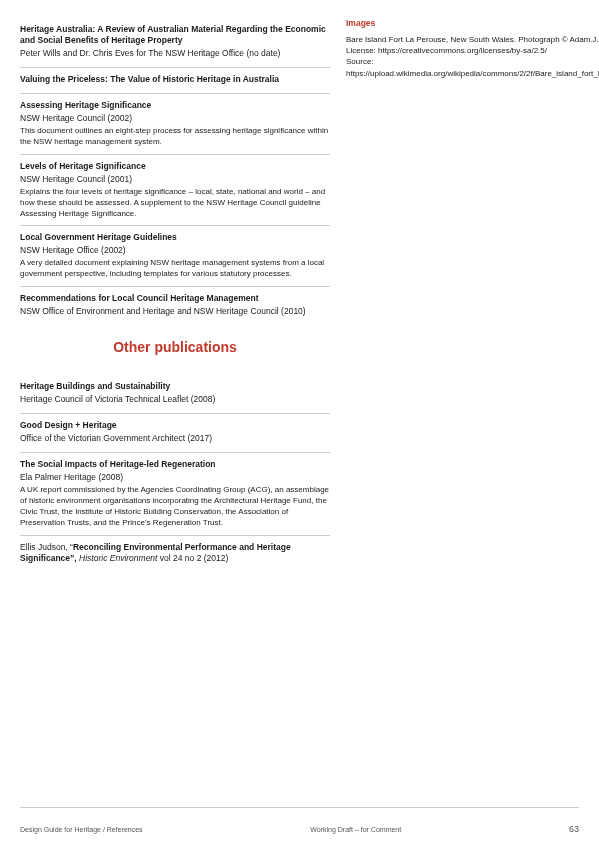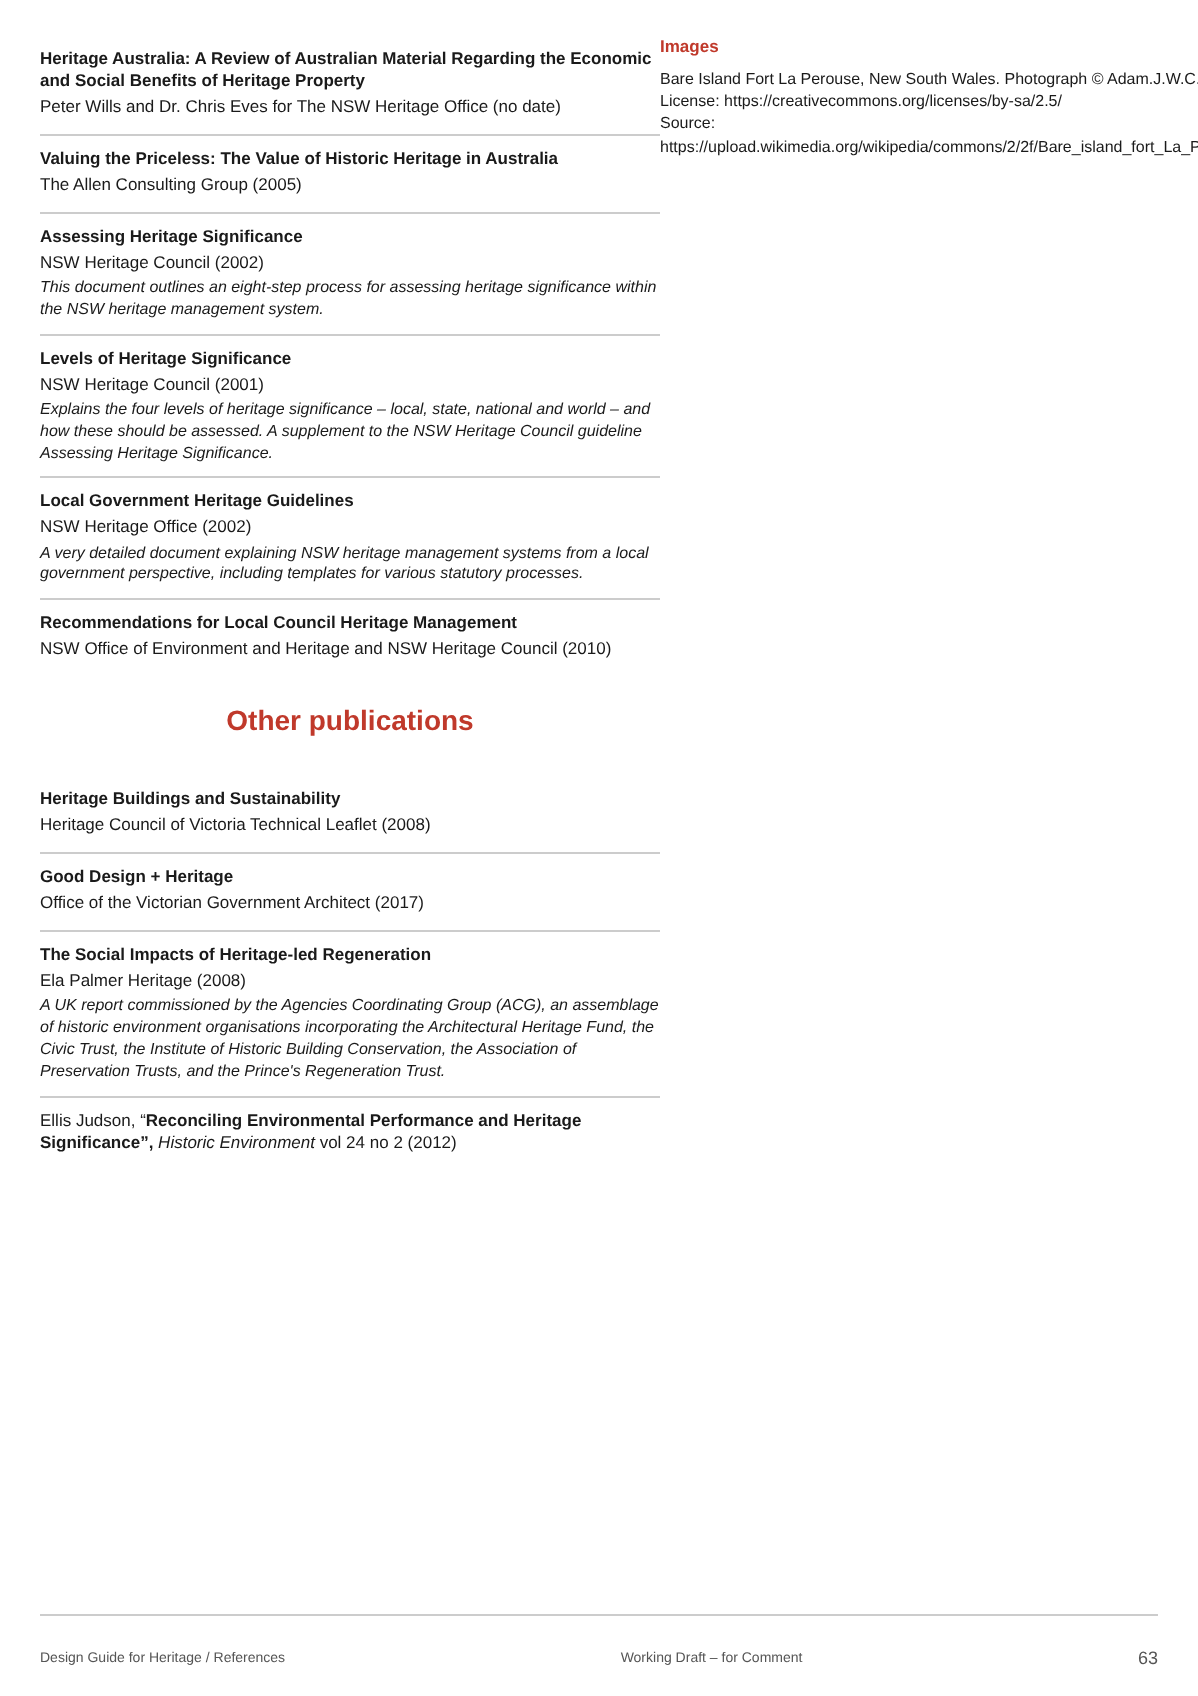--- a/index.html
+++ b/index.html
@@ -21,20 +21,21 @@
     .page {
       width: 599px;
       min-height: 848px;
       background: #fff;
       padding: 18px 20px 40px 20px;
       position: relative;
     }
 
     .two-col {
       display: flex;
+      gap: 16px;
     }
 
     .left-col {
       width: 310px;
       flex-shrink: 0;
     }
 
     .right-col {
       flex: 1;
     }
@@ -58,21 +59,20 @@
     .pub-org {
       font-size: 8.5px;
       line-height: 1.3;
       margin-bottom: 2px;
     }
 
     .pub-desc {
       font-size: 8px;
       line-height: 1.35;
       color: #1a1a1a;
-      font-style: italic;
     }
 
     .section-heading {
       font-size: 14px;
       font-weight: bold;
       color: #c0392b;
       margin-top: 14px;
       margin-bottom: 20px;
       text-align: center;
     }
@@ -124,21 +124,20 @@
   <div class="two-col">
     <div class="left-col">
 
       <div id="pub-list">
           <div class="publication-item">
             <div class="pub-title">Heritage Australia: A Review of Australian Material Regarding the Economic and Social Benefits of Heritage Property</div>
             <div class="pub-org">Peter Wills and Dr. Chris Eves for The NSW Heritage Office (no date)</div>
           </div>
           <div class="publication-item">
             <div class="pub-title">Valuing the Priceless: The Value of Historic Heritage in Australia</div>
-            <div class="pub-org">The Allen Consulting Group (2005)</div>
           </div>
           <div class="publication-item">
             <div class="pub-title">Assessing Heritage Significance</div>
             <div class="pub-org">NSW Heritage Council (2002)</div>
             <div class="pub-desc">This document outlines an eight-step process for assessing heritage significance within the NSW heritage management system.</div>
           </div>
           <div class="publication-item">
             <div class="pub-title">Levels of Heritage Significance</div>
             <div class="pub-org">NSW Heritage Council (2001)</div>
             <div class="pub-desc">Explains the four levels of heritage significance – local, state, national and world – and how these should be assessed. A supplement to the NSW Heritage Council guideline Assessing Heritage Significance.</div>

